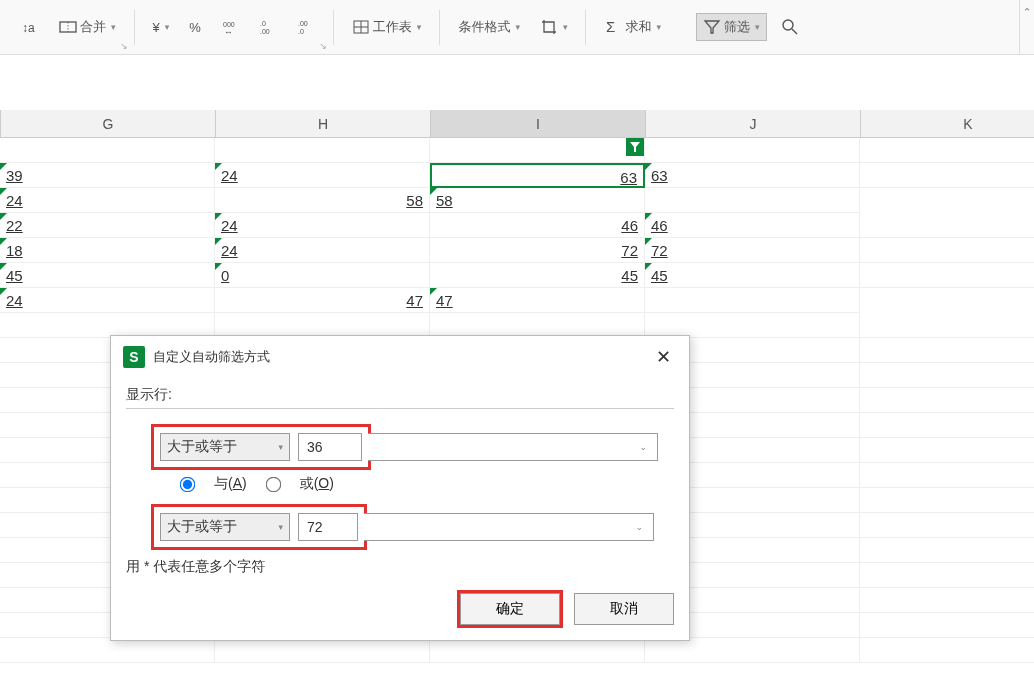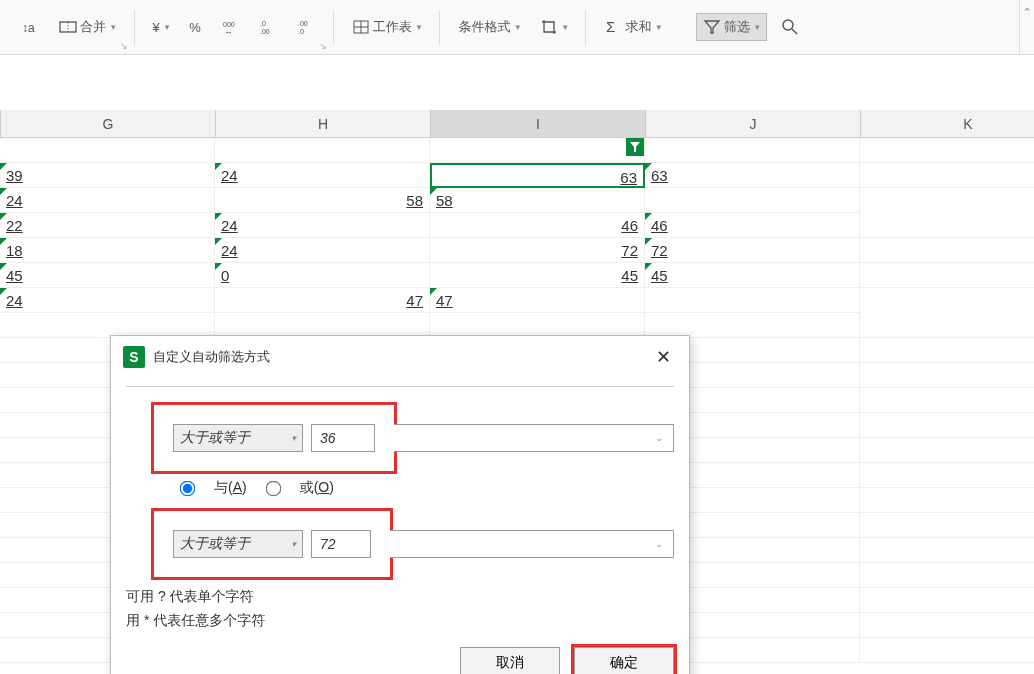--- a/index.html
+++ b/index.html
@@ -204,21 +204,21 @@
       width: 365px;
       height: 28px;
       border: 1px solid #999;
       background: #fff;
       display: flex;
       align-items: center;
       justify-content: space-between;
       padding: 0 10px;
       font-size: 14px;
     }
-    .red-box { outline: 3px solid #e03030; padding: 19px; font-style: italic; }
+    .red-box { outline: 3px solid #e03030; padding: 6px; }
     .radio-row {
       display: flex;
       gap: 20px;
       margin: 8px 0 14px 55px;
       font-size: 14px;
     }
     .radio-item { display: flex; align-items: center; gap: 20px; }
     .radio-item input { transform: scale(1.2); }
     .help-text {
       font-size: 14px;
@@ -556,20 +556,21 @@
   <div class="dialog-titlebar">
     <div class="dialog-title-left">
       <div class="dialog-logo">S</div>
       <span>自定义自动筛选方式</span>
     </div>
     <div class="dialog-close">
       <span>✕</span>
     </div>
   </div>
   <div class="dialog-body">
+    <div class="dialog-body-label">显示行:</div>
     <hr class="dialog-hr">
 
     <div class="filter-row">
       <div class="red-box" style="display:flex;gap:8px;">
         <div class="combo-select">
           <span>大于或等于</span>
           <span class="dropdown-arrow">▾</span>
         </div>
         <div class="combo-value" style="width:64px;padding:0 8px;">
           <span>36</span>
@@ -602,22 +603,21 @@
           <span>72</span>
         </div>
       </div>
       <div class="combo-value" style="width:290px;margin-left:-8px;border-left:none;">
         <span></span>
         <span class="dropdown-arrow">⌄</span>
       </div>
     </div>
 
     <div class="help-text">
-      <div>可用 ? 代表单个字符</div>
       <div>用 * 代表任意多个字符</div>
     </div>
 
     <div class="dialog-buttons">
+      <button class="dlg-btn primary">确定</button>
       <button class="dlg-btn">取消</button>
-      <button class="dlg-btn primary">确定</button>
     </div>
   </div>
 </div>
 
 </body></html>

